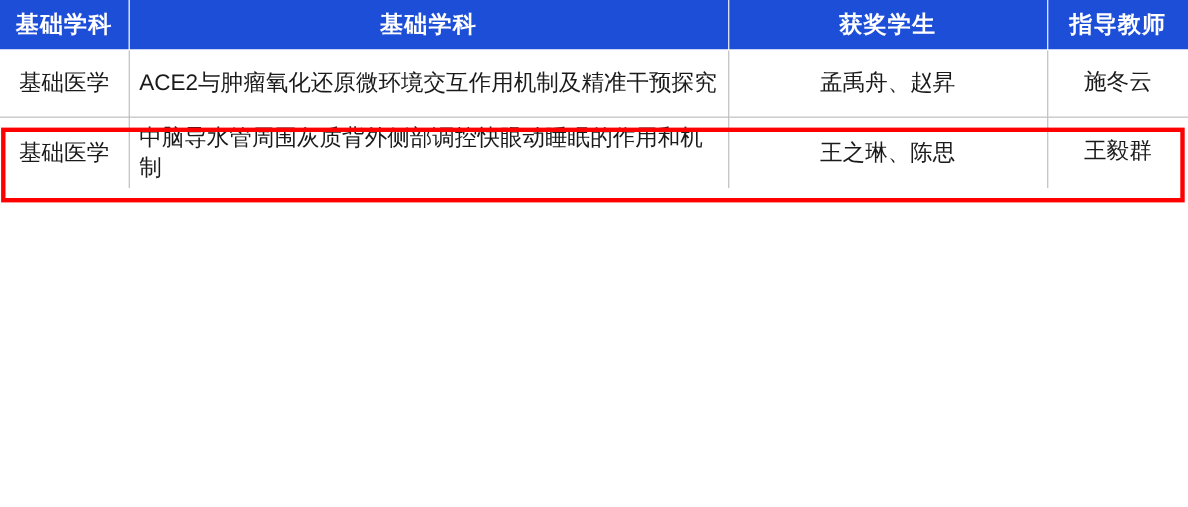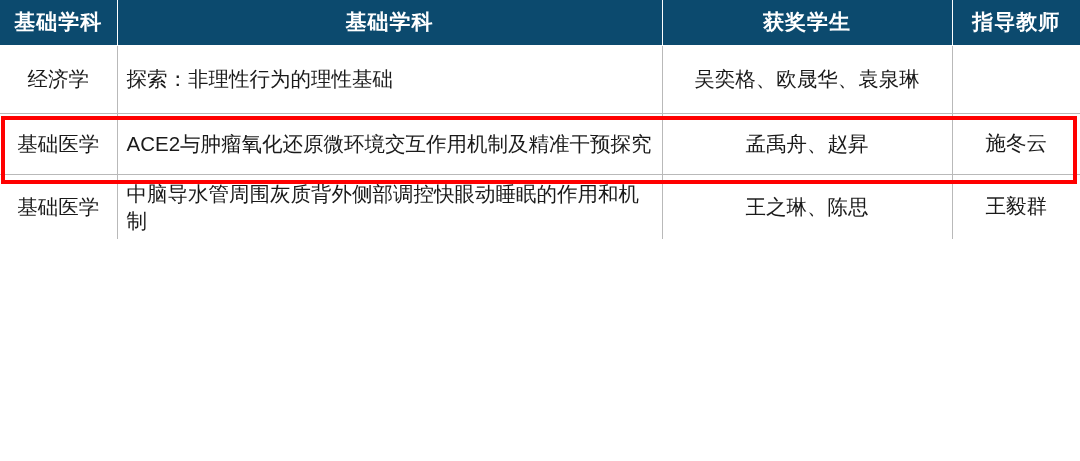--- a/index.html
+++ b/index.html
@@ -23,21 +23,21 @@
     width: 1080px;
     border-collapse: collapse;
     table-layout: fixed;
   }
   table.award-table col.c1 { width: 117px; }
   table.award-table col.c2 { width: 545px; }
   table.award-table col.c3 { width: 290px; }
   table.award-table col.c4 { width: 128px; }
 
   thead th {
-    background: #0c4a6e;
+    background: #1d4ed8;
     color: #ffffff;
     font-size: 21px;
     font-weight: bold;
     text-align: center;
     height: 45px;
     padding: 0 4px;
     border-right: 1px solid #ffffff;
     border-bottom: 1px solid #ffffff;
     box-sizing: border-box;
     letter-spacing: 1px;
@@ -107,28 +107,20 @@
     </colgroup>
     <thead>
       <tr>
         <th>基础学科</th>
         <th>基础学科</th>
         <th>获奖学生</th>
         <th>指导教师</th>
       </tr>
     </thead>
     <tbody>
-      <tr class="row-h-tall">
-        <td class="subject">经济学</td>
-        <td class="topic">探索：非理性行为的理性基础</td>
-        <td class="students">吴奕格、欧晟华、袁泉琳</td>
-        <td class="teacher">
-          <span class="tline"></span>
-        </td>
-      </tr>
       <tr class="row-h1">
         <td class="subject">基础医学</td>
         <td class="topic">ACE2与肿瘤氧化还原微环境交互作用机制及精准干预探究</td>
         <td class="students">孟禹舟、赵昇</td>
         <td class="teacher">
           <span class="tline">施冬云</span>
         </td>
       </tr>
       <tr class="row-h1">
         <td class="subject">基础医学</td>

